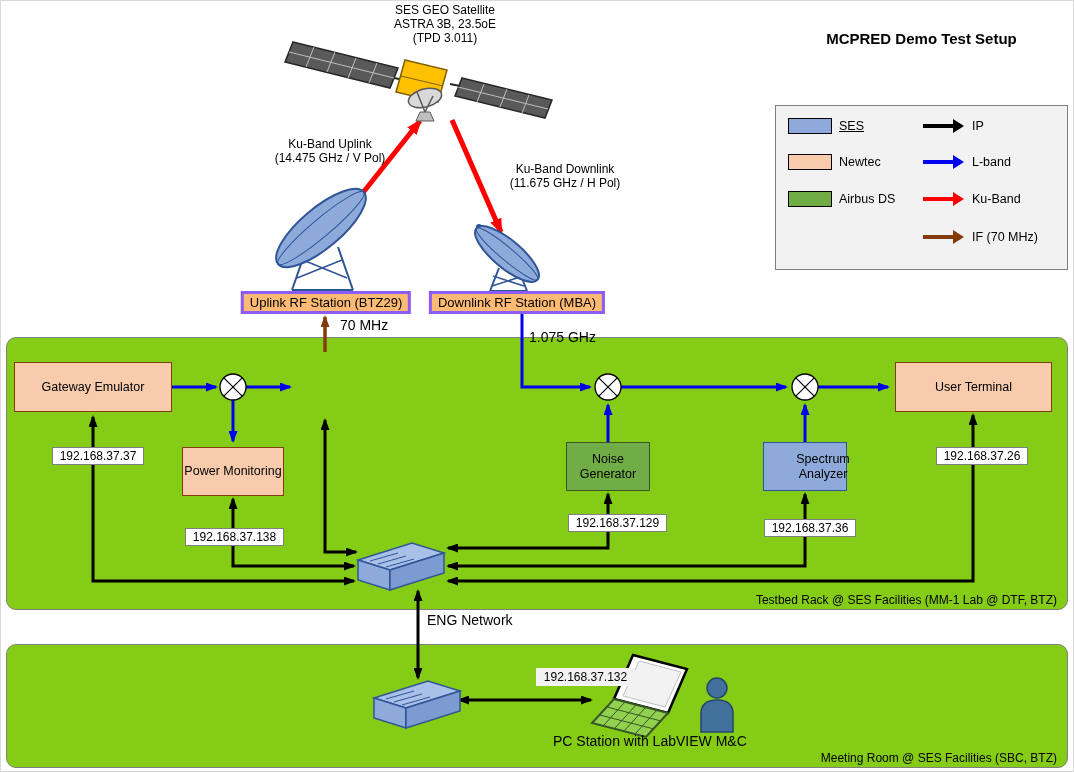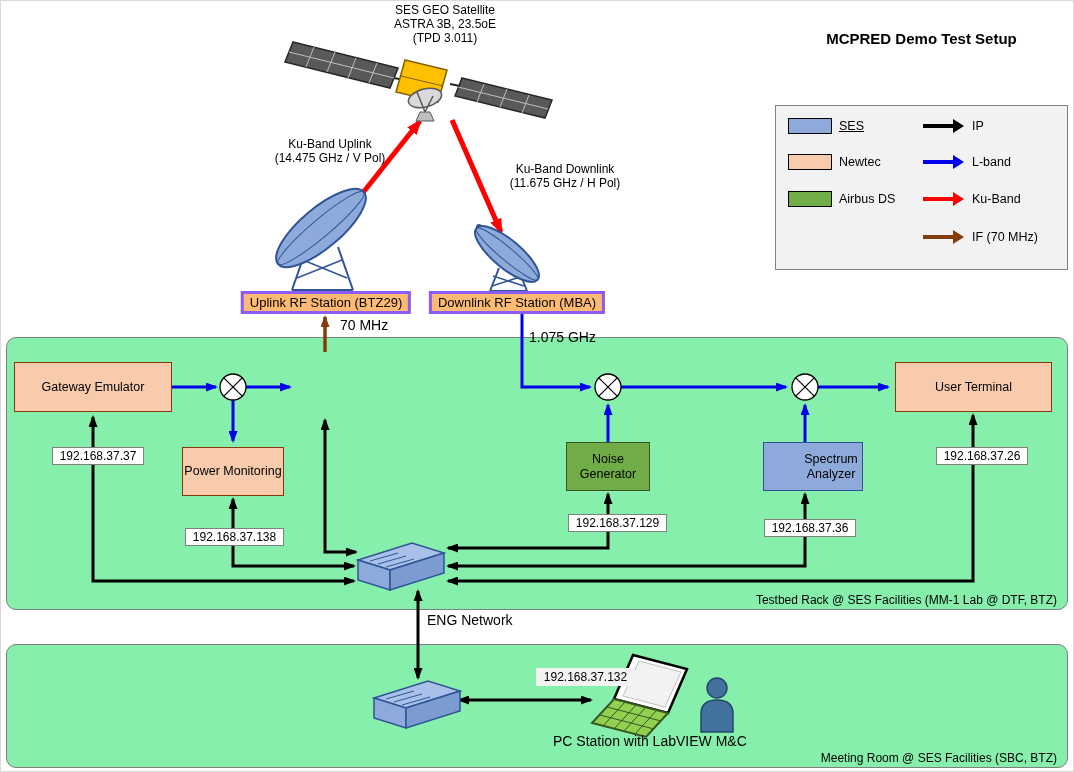--- a/index.html
+++ b/index.html
@@ -1,20 +1,20 @@
 <!DOCTYPE html>
 <html><head>
 <meta charset="utf-8">
 <style>
   html,body{margin:0;padding:0;background:#fff;}
   body{font-family:"Liberation Sans","DejaVu Sans",sans-serif;color:#000;}
   #canvas{position:relative;width:1074px;height:772px;background:#fff;overflow:hidden;
           box-shadow:inset 0 0 0 1px #d9d9d9;}
   .abs{position:absolute;}
-  .container{position:absolute;background:#86efac;border:1.5px solid #7F7F7F;border-radius:10px;box-sizing:border-box;}
+  .container{position:absolute;background:#84cc16;border:1.5px solid #7F7F7F;border-radius:10px;box-sizing:border-box;}
   .container .caption{position:absolute;right:10px;bottom:2px;font-size:12px;}
   .legendbox{position:absolute;background:#F2F2F2;border:1.5px solid #7F7F7F;box-sizing:border-box;}
   .lg-swatch{position:absolute;width:44px;height:16px;border:1px solid #000;box-sizing:border-box;}
   .sw-ses{background:#8EAADB;}
   .sw-newtec{background:#F8CBAD;}
   .sw-airbus{background:#70AD47;}
   .lg-label{position:absolute;font-size:12.5px;line-height:16px;white-space:nowrap;}
   .leg-arrow{position:absolute;width:30px;height:4px;background:var(--c);}
   .leg-arrow::after{content:"";position:absolute;right:-11px;top:-5px;width:0;height:0;
      border-left:11px solid var(--c);border-top:7px solid transparent;border-bottom:7px solid transparent;}
@@ -232,21 +232,21 @@
   <div class="stationlabel" style="left:326px;top:291px;">Uplink RF Station (BTZ29)</div>
   <div class="stationlabel" style="left:517px;top:291px;">Downlink RF Station (MBA)</div>
 
   <div class="freelabel" style="left:340px;top:317px;">70 MHz</div>
   <div class="freelabel" style="left:529px;top:329px;">1.075 GHz</div>
   <div class="freelabel" style="left:427px;top:612px;">ENG Network</div>
 
   <div class="node newtec" style="left:14px;top:362px;width:158px;height:50px;">Gateway Emulator</div>
   <div class="node newtec" style="left:182px;top:447px;width:102px;height:49px;">Power Monitoring</div>
   <div class="node airbus" style="left:566px;top:442px;width:84px;height:49px;">Noise Generator</div>
-  <div class="node ses" style="left:763px;top:442px;width:100px;height:49px;padding-left:36px;">Spectrum Analyzer</div>
+  <div class="node ses" style="left:763px;top:442px;width:84px;height:49px;padding-left:36px;">Spectrum Analyzer</div>
   <div class="node newtec" style="left:895px;top:362px;width:157px;height:50px;">User Terminal</div>
 
   <div class="iplabel" style="left:52px;top:447px;width:92px;height:18px;">192.168.37.37</div>
   <div class="iplabel" style="left:185px;top:528px;width:99px;height:18px;">192.168.37.138</div>
   <div class="iplabel" style="left:568px;top:514px;width:99px;height:18px;">192.168.37.129</div>
   <div class="iplabel" style="left:764px;top:519px;width:92px;height:18px;">192.168.37.36</div>
   <div class="iplabel" style="left:936px;top:447px;width:92px;height:18px;">192.168.37.26</div>
 
   <div class="iplabel" style="left:536px;top:668px;width:99px;height:18px;border:none;background:#F2F2F2;">192.168.37.132</div>
   <div class="freelabel centerlabel" style="left:553px;top:734px;width:190px;">PC Station with LabVIEW M&amp;C</div>

